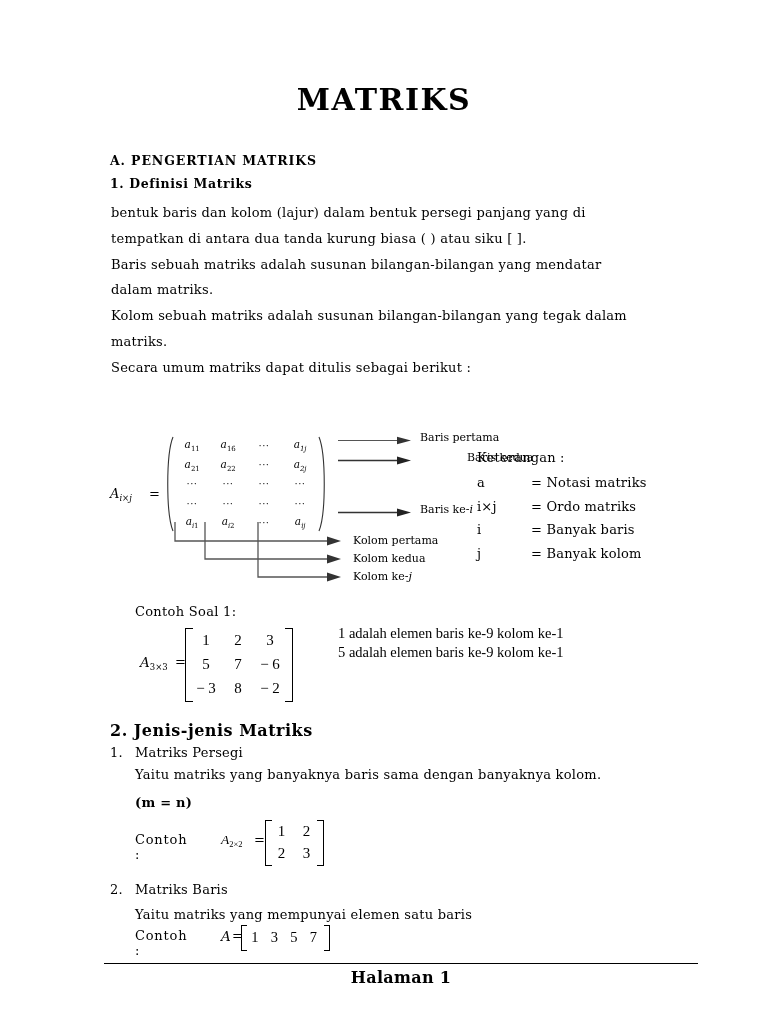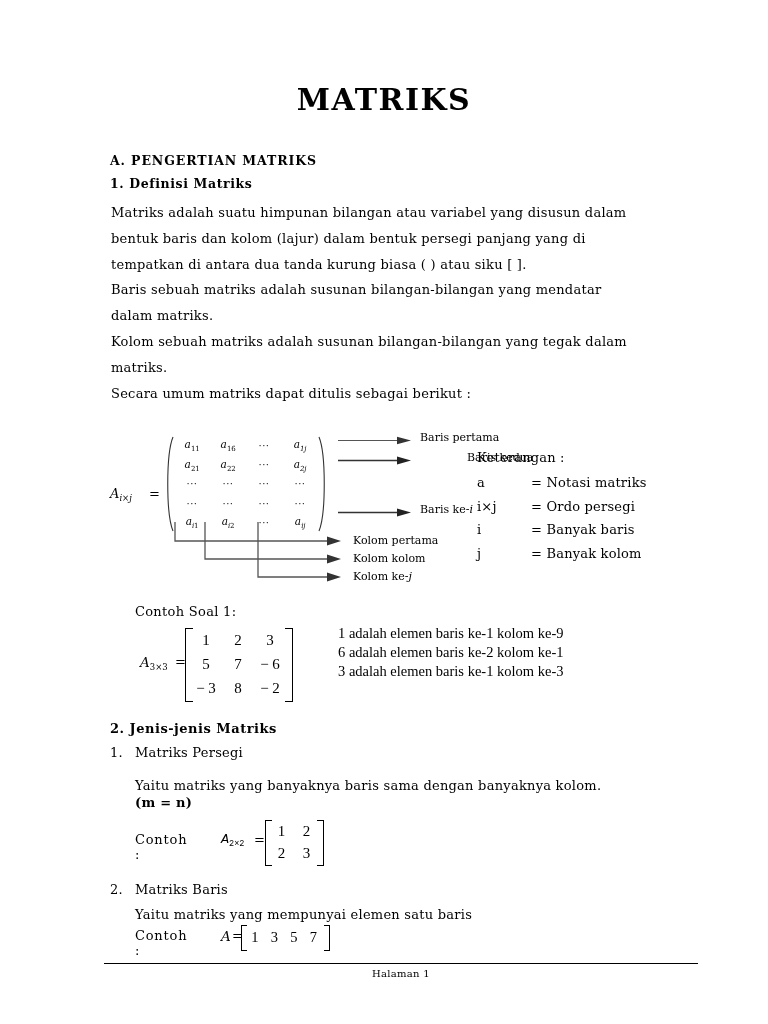--- a/index.html
+++ b/index.html
@@ -49,21 +49,21 @@
     font-family: "DejaVu Serif", serif;
     font-weight: bold;
     font-size: 12.5px;
     letter-spacing: 0.6px;
   }
   .heading-2 {
     position: absolute;
     left: 110px; top: 721px;
     font-family: "DejaVu Serif", serif;
     font-weight: bold;
-    font-size: 13px;
+    font-size: 16px;
     letter-spacing: 0.5px;
   }
 
   
   .body-block {
     position: absolute;
     left: 111px; top: 200px;
     width: 590px;
     font-family: "DejaVu Serif", serif;
     font-size: 13px;
@@ -268,21 +268,21 @@
   .ex2-lead {
     position: absolute;
     left: 0; top: 12px;
     font-family: "DejaVu Serif", serif;
     font-size: 13px;
     letter-spacing: 0.8px;
   }
   .ex2-label {
     position: absolute;
     left: 86px; top: 12px;
-    font-family: Liberation Mono, monospace;
+    font-family: Liberation Serif, serif;
     font-style: italic;
     font-size: 13.5px;
   }
   .ex2-label .sub { font-size: 8.5px; font-style: normal; vertical-align: -3px; }
   .ex2-eq {
     position: absolute;
     left: 119px; top: 12px;
     font-size: 13px;
   }
   .brk2 {
@@ -357,36 +357,36 @@
     width: 594px;
     height: 0;
     border-top: 1.4px solid #000;
   }
   .footer-text {
     position: absolute;
     left: 104px; top: 968px;
     width: 594px;
     text-align: center;
     font-family: "DejaVu Serif", serif;
-    font-size: 10px;
+    font-size: 16px;
     letter-spacing: 0.3px;
+    font-weight: bold;
   }
 </style>
 </head>
 <body>
 
 <div class="page">
 
   <div class="doc-title">MATRIKS</div>
 
   <div class="heading-a">A.  PENGERTIAN MATRIKS</div>
   <div class="heading-1">1.  Definisi Matriks</div>
 
   <div class="body-block">
-    <span class="ln">Matriks adalah suatu himpunan bilangan atau variabel yang disusun dalam</span>
     <span class="ln">bentuk baris dan kolom (lajur) dalam bentuk persegi panjang yang di</span>
     <span class="ln">tempatkan di antara dua tanda kurung biasa ( ) atau siku [ ].</span>
     <span class="ln">Baris sebuah matriks adalah susunan bilangan-bilangan yang mendatar</span>
     <span class="ln">dalam matriks.</span>
     <span class="ln">Kolom sebuah matriks adalah susunan bilangan-bilangan yang tegak dalam</span>
     <span class="ln">matriks.</span>
     <span class="ln">Secara umum matriks dapat ditulis sebagai berikut :</span>
   </div>
 
   <div class="diagram">
@@ -466,33 +466,33 @@
         <polygon points="217,16.5 231,21 217,25.5" fill="#333"></polygon>
 
         <path d="M95 2 L95 39 L219 39" stroke="#555" stroke-width="1.3" fill="none"></path>
         <polygon points="217,34.5 231,39 217,43.5" fill="#333"></polygon>
 
         <path d="M148 2 L148 57 L219 57" stroke="#555" stroke-width="1.3" fill="none"></path>
         <polygon points="217,52.5 231,57 217,61.5" fill="#333"></polygon>
       </svg>
     </div>
     <div class="col-label" style="left:243px; top:110px;">Kolom pertama</div>
-    <div class="col-label" style="left:243px; top:128px;">Kolom kolom</div>
+    <div class="col-label" style="left:243px; top:128px;">Kolom kedua</div>
     <div class="col-label" style="left:243px; top:146px;">Kolom ke-<span class="it">j</span></div>
   </div>
 
   <div class="keterangan">
     <div class="ket-title">Keterangan :</div>
     <div class="ket-row">
       <span class="ket-key">a</span>
       <span class="ket-val">= Notasi matriks</span>
     </div>
     <div class="ket-row">
       <span class="ket-key">i×j</span>
-      <span class="ket-val">= Ordo persegi</span>
+      <span class="ket-val">= Ordo matriks</span>
     </div>
     <div class="ket-row">
       <span class="ket-key">i</span>
       <span class="ket-val">= Banyak baris</span>
     </div>
     <div class="ket-row">
       <span class="ket-key">j</span>
       <span class="ket-val">= Banyak kolom</span>
     </div>
   </div>
@@ -513,31 +513,30 @@
       <span>5</span>
       <span>7</span>
       <span>− 6</span>
       <span>− 3</span>
       <span>8</span>
       <span>− 2</span>
     </div>
   </div>
 
   <div class="ex1-notes">
-    <div>1 adalah elemen baris ke-1 kolom ke-9</div>
-    <div>6 adalah elemen baris ke-2 kolom ke-1</div>
-    <div>3 adalah elemen baris ke-1 kolom ke-3</div>
+    <div>1 adalah elemen baris ke-9 kolom ke-1</div>
+    <div>5 adalah elemen baris ke-9 kolom ke-1</div>
   </div>
 
   <div class="heading-2">2.  Jenis-jenis Matriks</div>
 
   <div class="jenis">
     <span class="jenis-item-no" style="left:0px; top:0px;">1.</span>
     <span class="jenis-line" style="left:25px; top:0px;">Matriks Persegi</span>
-    <span class="jenis-line" style="left:25px; top:33px;">Yaitu matriks yang banyaknya baris sama dengan banyaknya kolom.</span>
+    <span class="jenis-line" style="left:25px; top:22px;">Yaitu matriks yang banyaknya baris sama dengan banyaknya kolom.</span>
     <span class="jenis-line" style="left:25px; top:50px;font-weight:bold;">(m = n)</span>
 
     <span class="jenis-item-no" style="left:0px; top:137px;">2.</span>
     <span class="jenis-line" style="left:25px; top:137px;">Matriks Baris</span>
     <span class="jenis-line" style="left:25px; top:162px;">Yaitu matriks yang mempunyai elemen satu baris</span>
   </div>
 
   <div class="ex2">
     <div class="ex2-lead">Contoh :</div>
     <div class="ex2-label">

